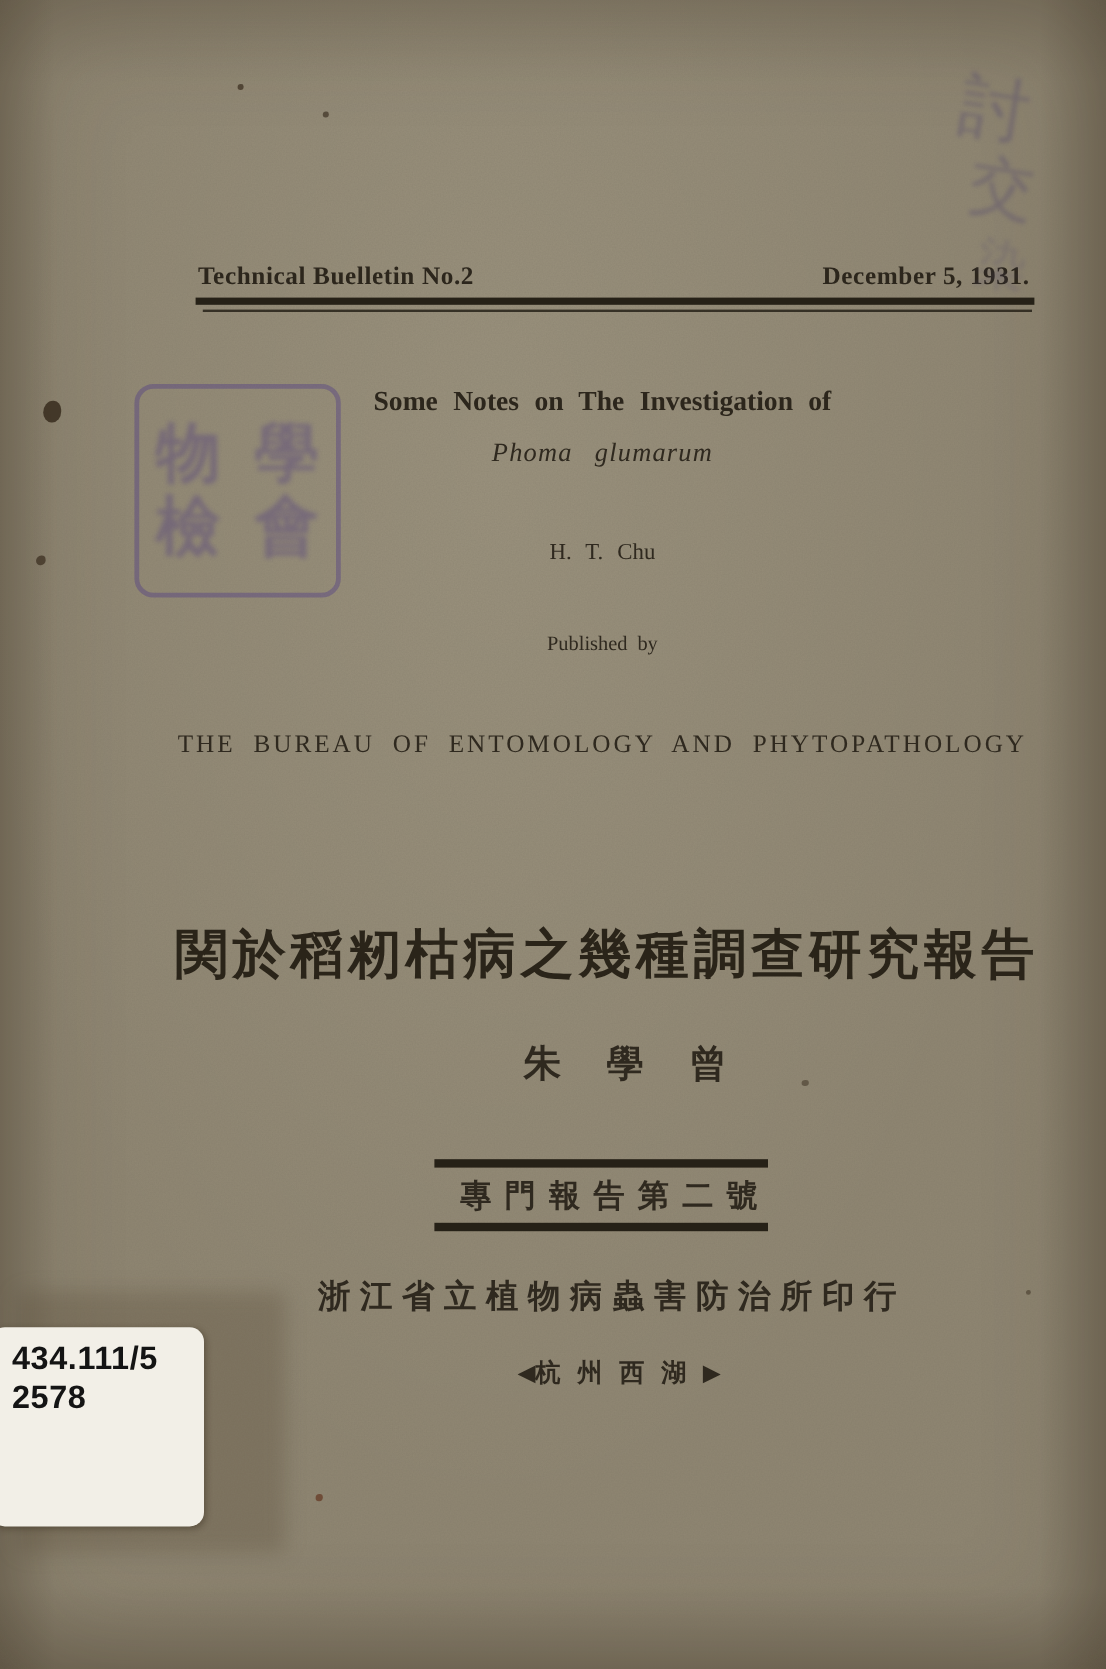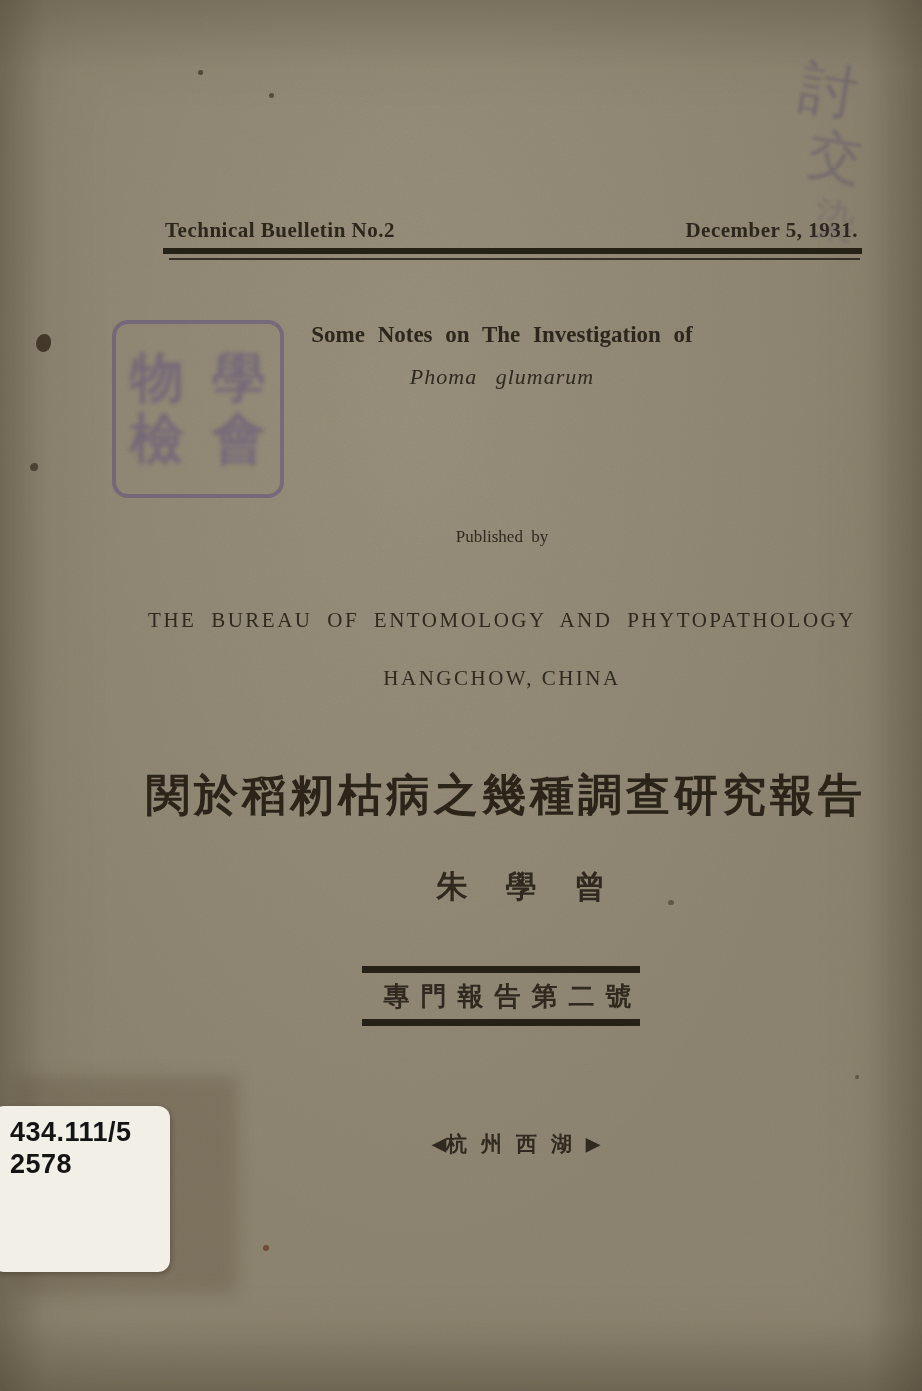--- a/index.html
+++ b/index.html
@@ -92,31 +92,32 @@
       <span>檢</span>
     </div>
   </div>
 
   <div class="hw hw1">討</div>
   <div class="hw hw2">交</div>
   <div class="hw hw3">染</div>
 
   <div class="cblock t1">Some Notes on The Investigation of</div>
   <div class="cblock t2">Phoma  glumarum</div>
+  <div class="cblock auth">H.  T.  Chu</div>
   <div class="cblock pubby">Published by</div>
   <div class="cblock bureau">THE BUREAU OF ENTOMOLOGY AND PHYTOPATHOLOGY</div>
-  <div class="cblock city">HANGCHOW, CHINA</div>
 
   <div class="cblock zhtitle">関於稻籾枯病之幾種調查研究報告</div>
   <div class="cblock zhauthor">朱學曾</div>
 
   <div class="bar1"></div>
   <div class="cblock series">專門報告第二號</div>
   <div class="bar2"></div>
 
+  <div class="cblock zhpublisher">浙江省立植物病蟲害防治所印行</div>
 
   <div class="cblock zhlocation"><span class="brk">◀</span><span>杭州西湖</span><span class="brk">▶</span></div>
 
 
   <div class="patch"></div>
   <div class="label">
     <div class="label-text">
       <div>434.111/5</div>
       <div>2578</div>
     </div>

